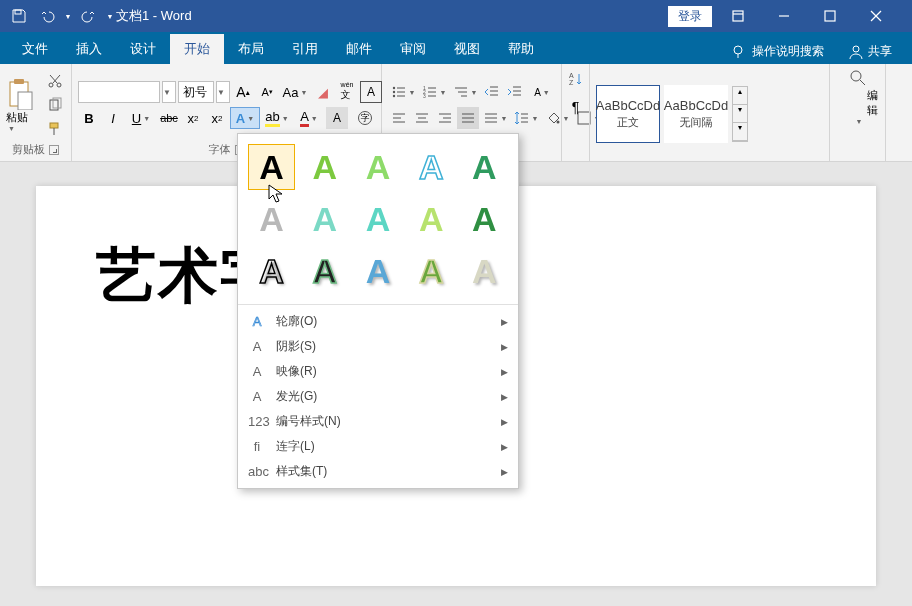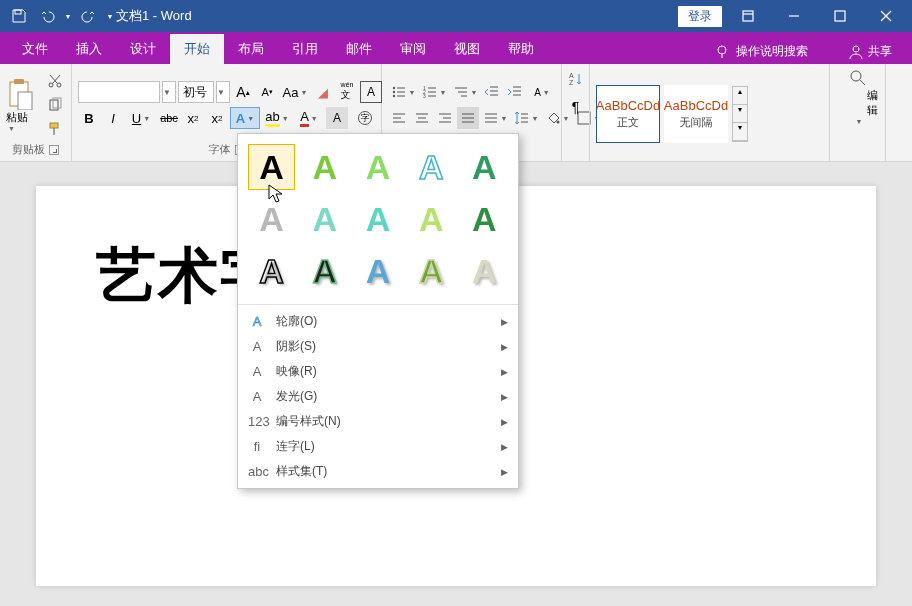--- a/index.html
+++ b/index.html
@@ -4,30 +4,30 @@
 <style>
 * { margin: 0; padding: 0; box-sizing: border-box; font-family: "Microsoft YaHei", "SimSun", sans-serif; }
 body { background: #fff; width: 912px; height: 606px; overflow: hidden; position: relative; }
 
 
 .titlebar { background: #2b579a; height: 32px; display: flex; align-items: center; color: #fff; font-size: 12px; }
 .qat { display: flex; align-items: center; gap: 2px; padding-left: 6px; }
 .qat-btn { width: 26px; height: 26px; display: flex; align-items: center; justify-content: center; cursor: pointer; }
 .qat-btn svg { width: 16px; height: 16px; fill: #fff; stroke: #fff; }
 .title-center { flex: 1; font-size: 13px; }
-.title-right { display: flex; align-items: center; gap: 6px; padding-right: 6px; }
+.title-right { display: flex; align-items: center; gap: 6px; padding-right: 16px; }
 .login-btn { background: #fff; color: #2b579a; padding: 2px 10px; font-size: 12px; cursor: pointer; }
 .win-btn { width: 40px; height: 32px; display: flex; align-items: center; justify-content: center; cursor: pointer; }
 .win-btn svg { width: 12px; height: 12px; stroke: #fff; fill: none; stroke-width: 1.2; }
 
 
-.tabs { background: #a21caf; height: 32px; display: flex; align-items: flex-end; padding-left: 8px; }
+.tabs { background: #0369a1; height: 32px; display: flex; align-items: flex-end; padding-left: 8px; }
 .tab { color: #fff; font-size: 13px; padding: 6px 14px; cursor: pointer; }
 .tab.active { background: #f3f3f3; color: #2b579a; }
-.tabs-right { margin-left: auto; display: flex; align-items: center; color: #fff; font-size: 12px; padding-right: 12px; gap: 22px; }
+.tabs-right { margin-left: auto; display: flex; align-items: center; color: #fff; font-size: 12px; padding-right: 12px; gap: 6px; }
 .tell-me { display: flex; align-items: center; gap: 6px; padding: 4px 10px; }
 .share-btn { display: flex; align-items: center; gap: 4px; padding: 4px 8px; }
 
 
 .ribbon { background: #f3f3f3; height: 98px; border-bottom: 1px solid #d4d4d4; display: flex; }
 .rgroup { border-right: 1px solid #d4d4d4; display: flex; flex-direction: column; justify-content: space-between; padding: 4px 6px 2px; }
 .rgroup-body { flex: 1; display: flex; align-items: center; }
 .rgroup-label { font-size: 11px; color: #666; text-align: center; padding-bottom: 2px; display: flex; justify-content: center; align-items: center; gap: 4px; }
 .dialog-launcher { width: 10px; height: 10px; border: 1px solid #999; position: relative; cursor: pointer; }
 .dialog-launcher::after { content: ""; position: absolute; right: 1px; bottom: 1px; width: 3px; height: 3px; border-right: 1px solid #666; border-bottom: 1px solid #666; }
@@ -51,21 +51,21 @@
 .drop-caret { font-size: 7px; color: #666; margin-left: 2px; }
 
 
 .para-rows { display: flex; flex-direction: column; gap: 4px; }
 .para-row { display: flex; align-items: center; gap: 1px; }
 
 
 .styles-body { display: flex; align-items: center; gap: 4px; }
 .style-box { border: 1px solid transparent; width: 64px; height: 58px; display: flex; flex-direction: column; align-items: center; justify-content: center; cursor: pointer; background: #fff; }
 .style-box.selected { border: 1px solid #2b579a; }
-.style-preview { font-size: 13px; color: #c2410c; }
+.style-preview { font-size: 13px; color: #404040; }
 .style-preview.big { font-size: 22px; font-weight: bold; }
 .style-name { font-size: 11px; color: #444; margin-top: 2px; }
 .styles-more { width: 16px; display: flex; flex-direction: column; border: 1px solid #c0c0c0; }
 .styles-more div { height: 18px; font-size: 8px; text-align: center; border-bottom: 1px solid #c0c0c0; cursor: pointer; }
 
 
 .edit-body { display: flex; flex-direction: column; align-items: center; width: 44px; cursor: pointer; }
 
 
 .doc-area { background: #e6e6e6; position: absolute; top: 162px; left: 0; right: 0; bottom: 0; display: flex; justify-content: center; padding-top: 24px; }

